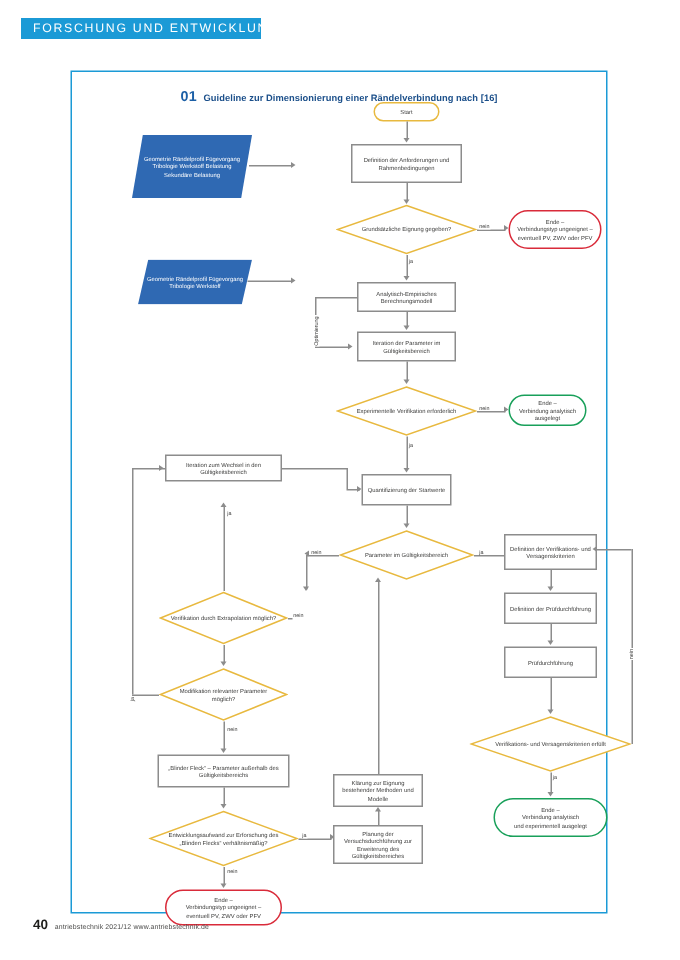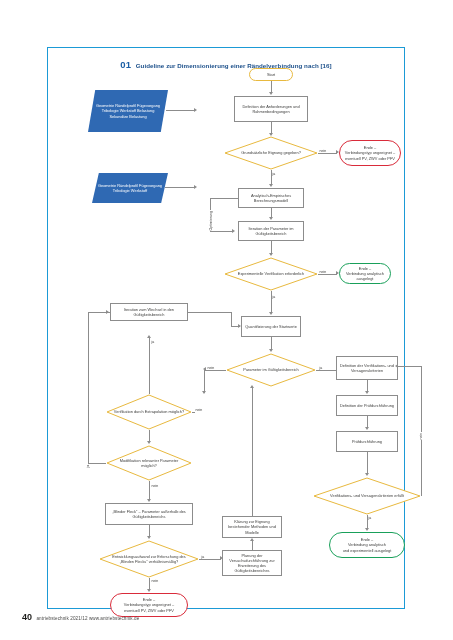--- a/index.html
+++ b/index.html
@@ -145,20 +145,21 @@
     color: #3c3c3b;
   }
   #pg-num { font-size: 9px; font-weight: bold; color: #1d1d1b; }
   #footer-text { font-size: 4.6px; color: #4a4a49; letter-spacing: .1px; }
 </style>
 </head>
 <body>
 
 <div id="page">
 
+  <div id="section-tab">FORSCHUNG UND ENTWICKLUNG</div>
 
   <div id="figure">
 
     <div id="fig-caption">
       <span id="fig-num">01</span>
       <span id="fig-title">Guideline zur Dimensionierung einer Rändelverbindung nach [16]</span>
     </div>
 
     <div class="para" style="left:40px; top:42px; width:80px; height:42px;">Geometrie
 Rändelprofil

